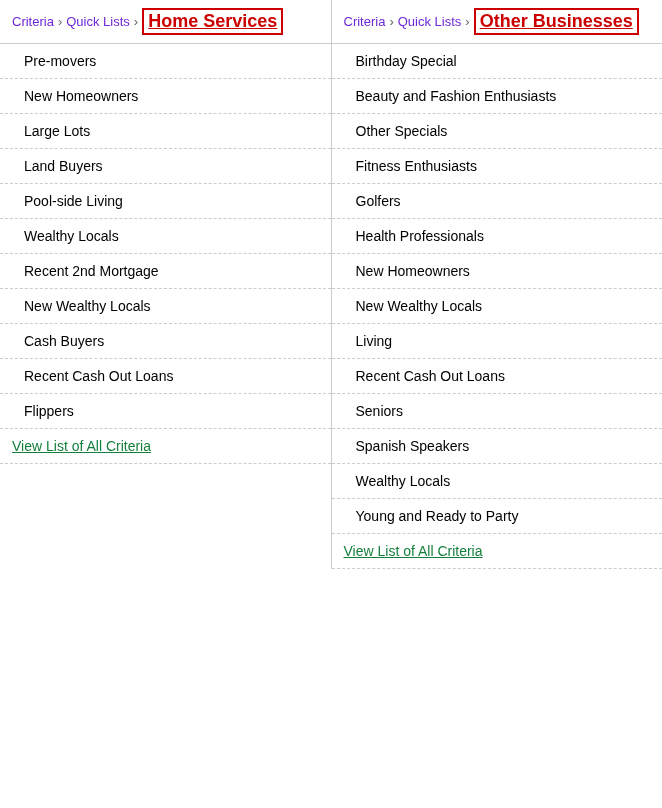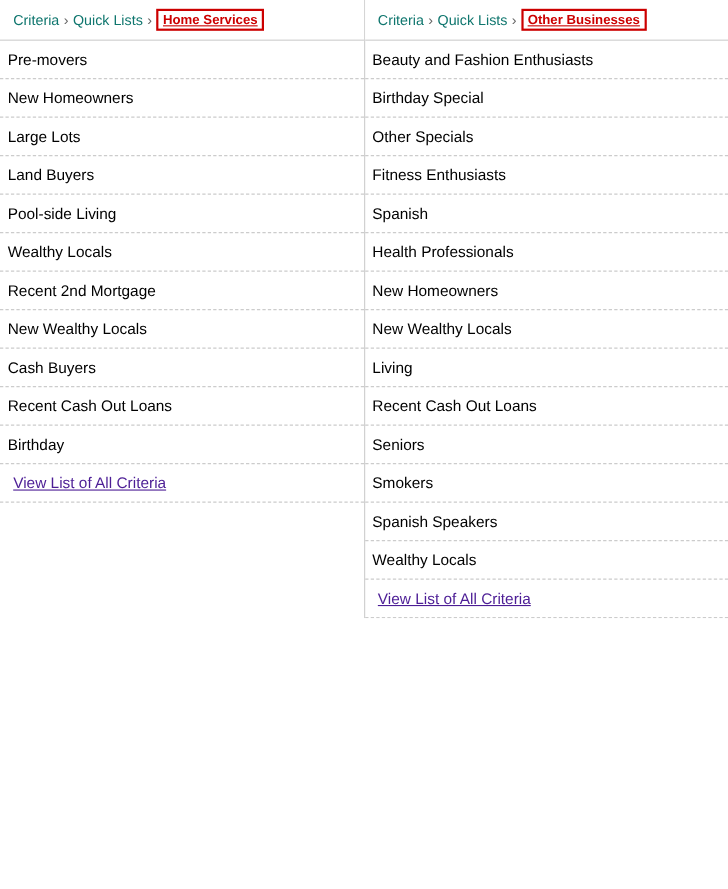--- a/index.html
+++ b/index.html
@@ -32,55 +32,55 @@
 
     .breadcrumb-bar {
       display: flex;
       align-items: center;
       padding: 8px 12px;
       border-bottom: 1px solid #ccc;
       background: #fff;
     }
 
     .breadcrumb-link {
-      color: #0f766e;
+      color: #6d28d9;
       text-decoration: none;
       font-size: 13px;
     }
 
     .breadcrumb-separator {
       color: #666;
       margin: 0 4px;
       font-size: 13px;
     }
 
     .breadcrumb-current {
-      font-size: 12px;
+      font-size: 18px;
       font-weight: bold;
       color: #cc0000;
       border: 2px solid #cc0000;
       padding: 1px 4px;
       text-decoration: underline;
     }
 
     .list-item {
-      padding: 9px 7px;
+      padding: 9px 24px;
       border-bottom: 1px dashed #ccc;
       cursor: pointer;
       font-size: 14px;
     }
 
     .list-item-link {
       padding: 9px 12px;
       border-bottom: 1px dashed #ccc;
       font-size: 14px;
     }
 
     .view-all-link {
-      color: #4c1d95;
+      color: #15803d;
       text-decoration: underline;
       cursor: pointer;
     }
   </style>
 </head>
 <body>
 
 <div class="columns-container">
 
   <div class="column">
@@ -96,52 +96,52 @@
     <div class="list-item">Pre-movers</div>
         <div class="list-item">New Homeowners</div>
         <div class="list-item">Large Lots</div>
         <div class="list-item">Land Buyers</div>
         <div class="list-item">Pool-side Living</div>
         <div class="list-item">Wealthy Locals</div>
         <div class="list-item">Recent 2nd Mortgage</div>
         <div class="list-item">New Wealthy Locals</div>
         <div class="list-item">Cash Buyers</div>
         <div class="list-item">Recent Cash Out Loans</div>
-        <div class="list-item">Birthday</div>
+        <div class="list-item">Flippers</div>
       </div>
 
     <div class="list-item-link">
       <a class="view-all-link">View List of All Criteria</a>
     </div>
   </div>
 
   <div class="column">
     <div class="breadcrumb-bar">
       <a class="breadcrumb-link">Criteria</a>
       <span class="breadcrumb-separator">›</span>
       <a class="breadcrumb-link">Quick Lists</a>
       <span class="breadcrumb-separator">›</span>
       <span class="breadcrumb-current">Other Businesses</span>
     </div>
 
     <div id="right-list">
-    <div class="list-item">Beauty and Fashion Enthusiasts</div>
-        <div class="list-item">Birthday Special</div>
+    <div class="list-item">Birthday Special</div>
+        <div class="list-item">Beauty and Fashion Enthusiasts</div>
         <div class="list-item">Other Specials</div>
         <div class="list-item">Fitness Enthusiasts</div>
-        <div class="list-item">Spanish</div>
+        <div class="list-item">Golfers</div>
         <div class="list-item">Health Professionals</div>
         <div class="list-item">New Homeowners</div>
         <div class="list-item">New Wealthy Locals</div>
         <div class="list-item">Living</div>
         <div class="list-item">Recent Cash Out Loans</div>
         <div class="list-item">Seniors</div>
-        <div class="list-item">Smokers</div>
         <div class="list-item">Spanish Speakers</div>
         <div class="list-item">Wealthy Locals</div>
+        <div class="list-item">Young and Ready to Party</div>
       </div>
 
     <div class="list-item-link">
       <a class="view-all-link">View List of All Criteria</a>
     </div>
   </div>
 
 </div>
 
 </body></html>

